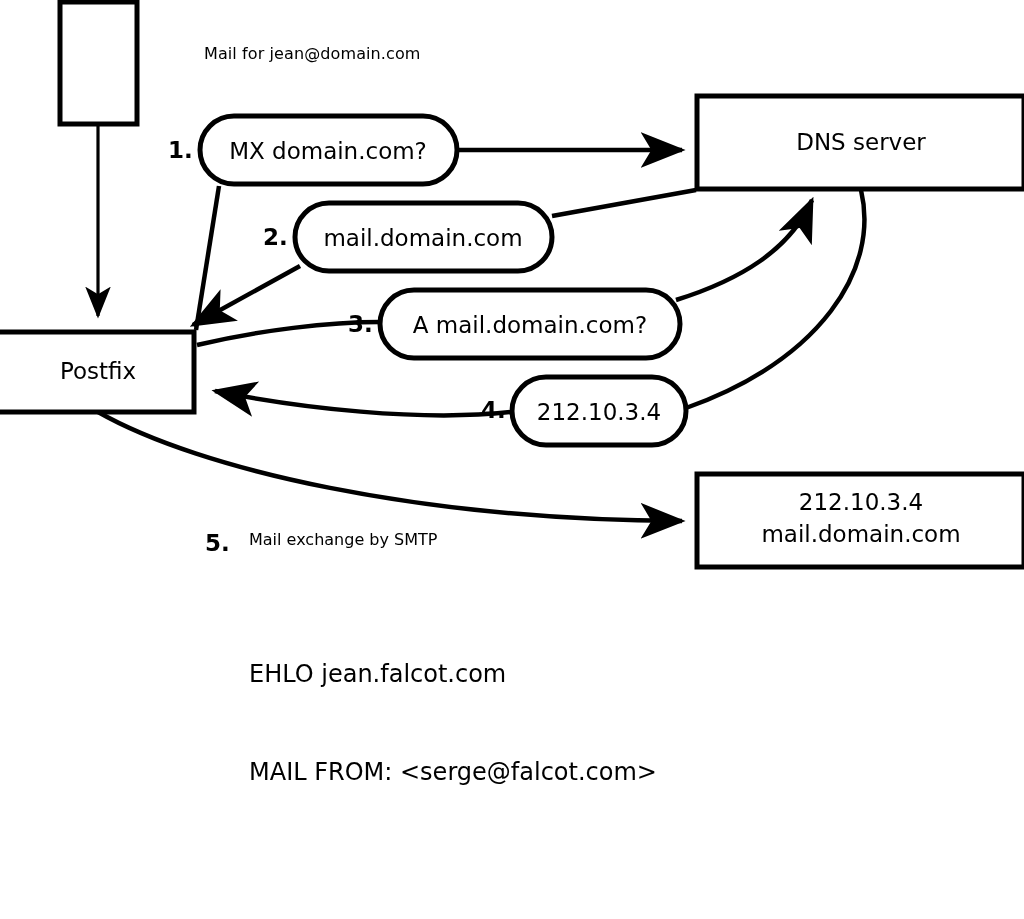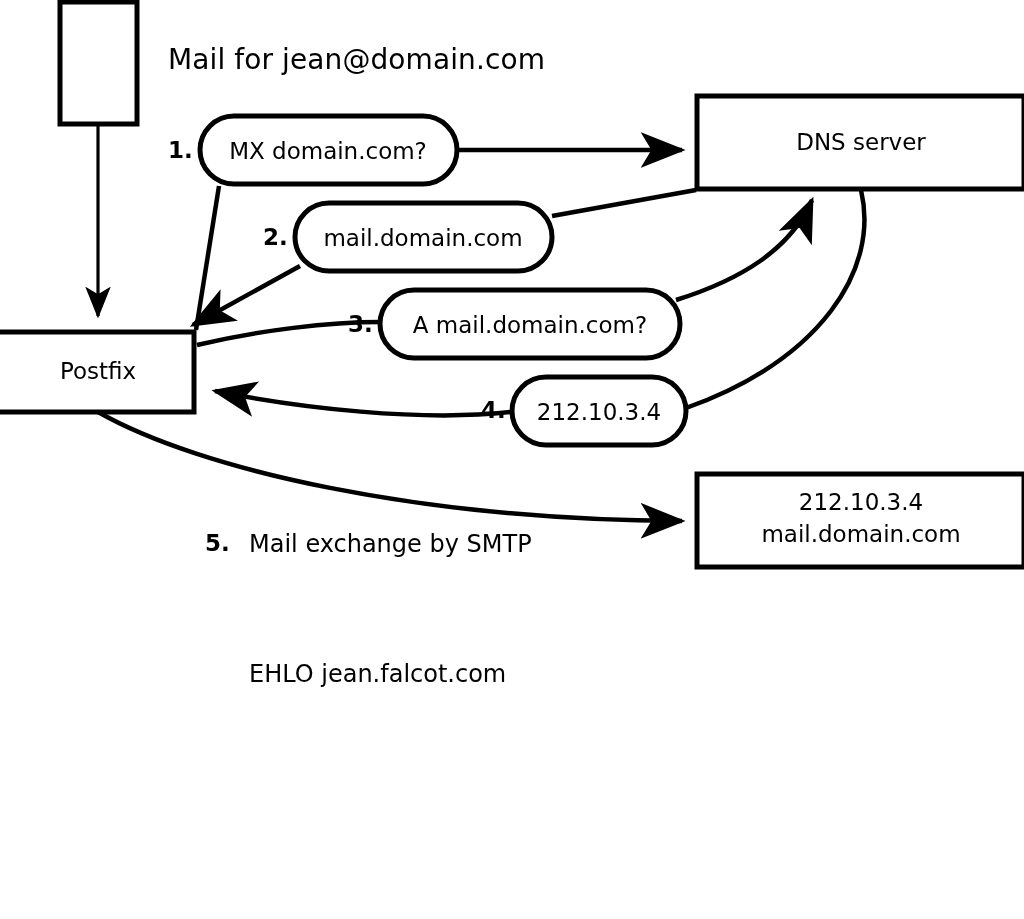--- a/index.html
+++ b/index.html
@@ -51,29 +51,30 @@
     dominant-baseline: middle;
   }
   .txt {
     position: absolute;
     color: #000000;
     font-family: "DejaVu Sans", sans-serif;
     white-space: pre;
     line-height: 1.0;
   }
   .title-text {
-    font-size: 28px;
+    font-size: 16px;
     letter-spacing: 0.1px;
+    margin-left: 36px;
   }
   .step-num {
     font-size: 23px;
     font-weight: bold;
   }
   .step5-label {
-    font-size: 24px;
+    font-size: 16px;
   }
   .smtp-block {
     position: absolute;
     left: 249px;
     top: 593px;
     font-family: "DejaVu Sans", sans-serif;
     font-size: 24px;
     color: #000000;
     line-height: 32.5px;
     white-space: pre;
@@ -169,20 +170,21 @@
   <div class="txt step-num" style="left:348px; top:313px;">3.</div>
 
   <div class="txt step-num" style="left:481px; top:399px;">4.</div>
 
   <div class="txt step-num" style="left:205px; top:532px;">5.</div>
 
   <div class="txt step5-label" style="left:249px; top:532px;">Mail exchange by SMTP</div>
 
   <div class="smtp-block">
     <div>EHLO jean.falcot.com</div>
+    <div>MAIL FROM: &lt;serge@falcot.com&gt;</div>
     
     
     
     
     
     
     
   </div>
 
 </div>

